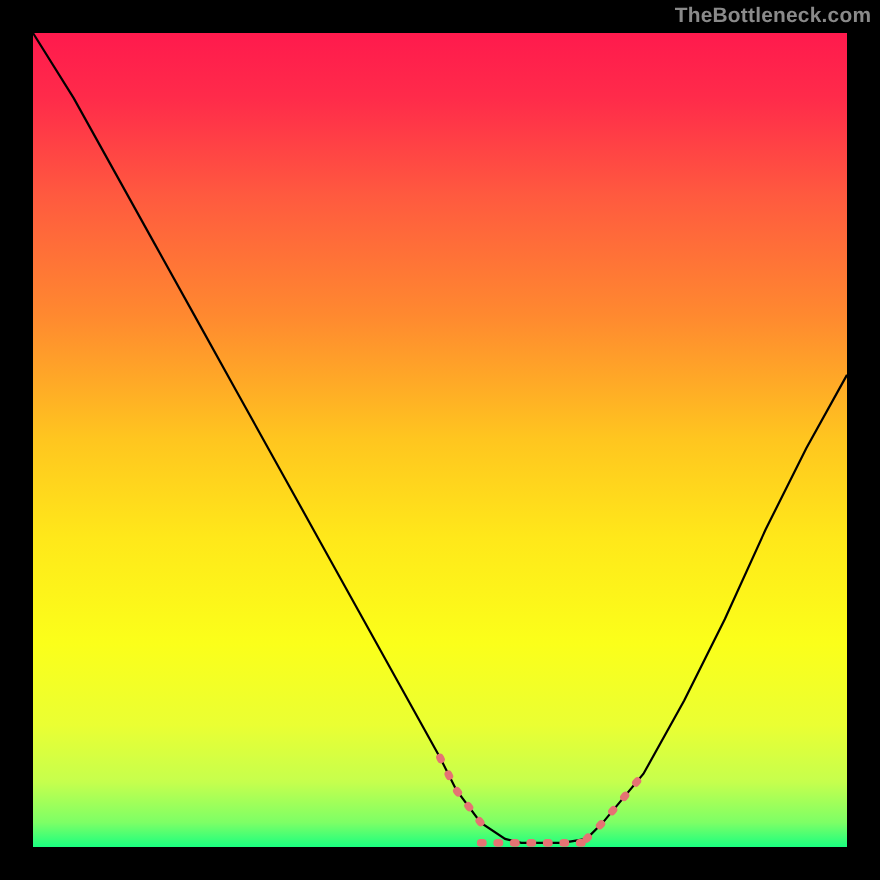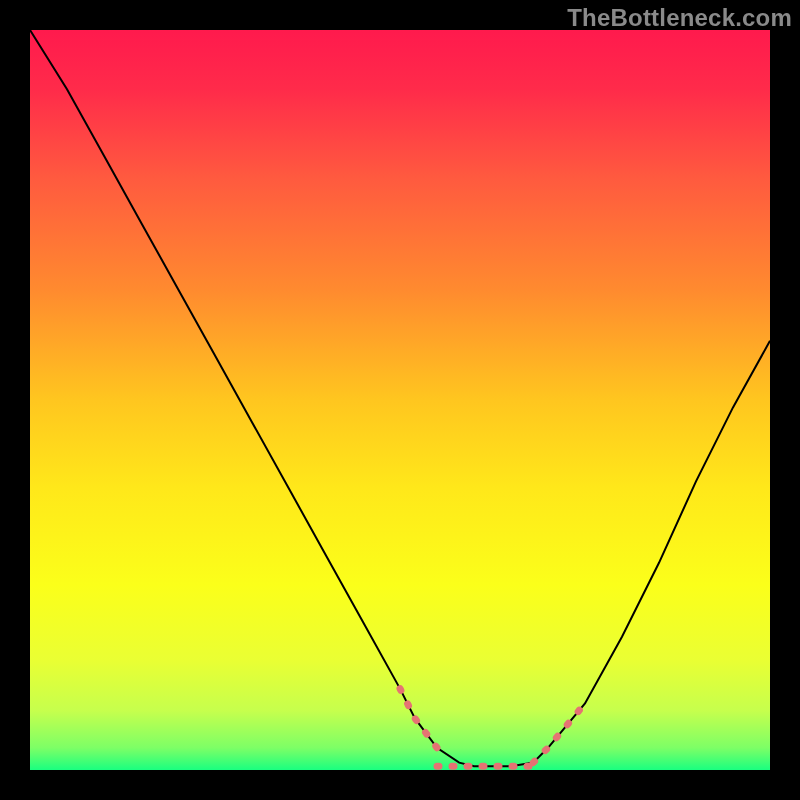--- a/index.html
+++ b/index.html
@@ -16,21 +16,21 @@
     top: 30px;
     width: 740px;
     height: 740px;
     
   }
   .watermark {
     position: absolute;
     top: 4px;
     right: 8px;
     font-family: Arial, Helvetica, sans-serif;
-    font-size: 24px;
+    font-size: 19px;
     font-weight: bold;
     color: #8a8a8a;
     letter-spacing: 0.2px;
   }
   svg.curve {
     position: absolute;
     left: 0; top: 0;
     width: 740px; height: 740px;
     overflow: visible;
   }

